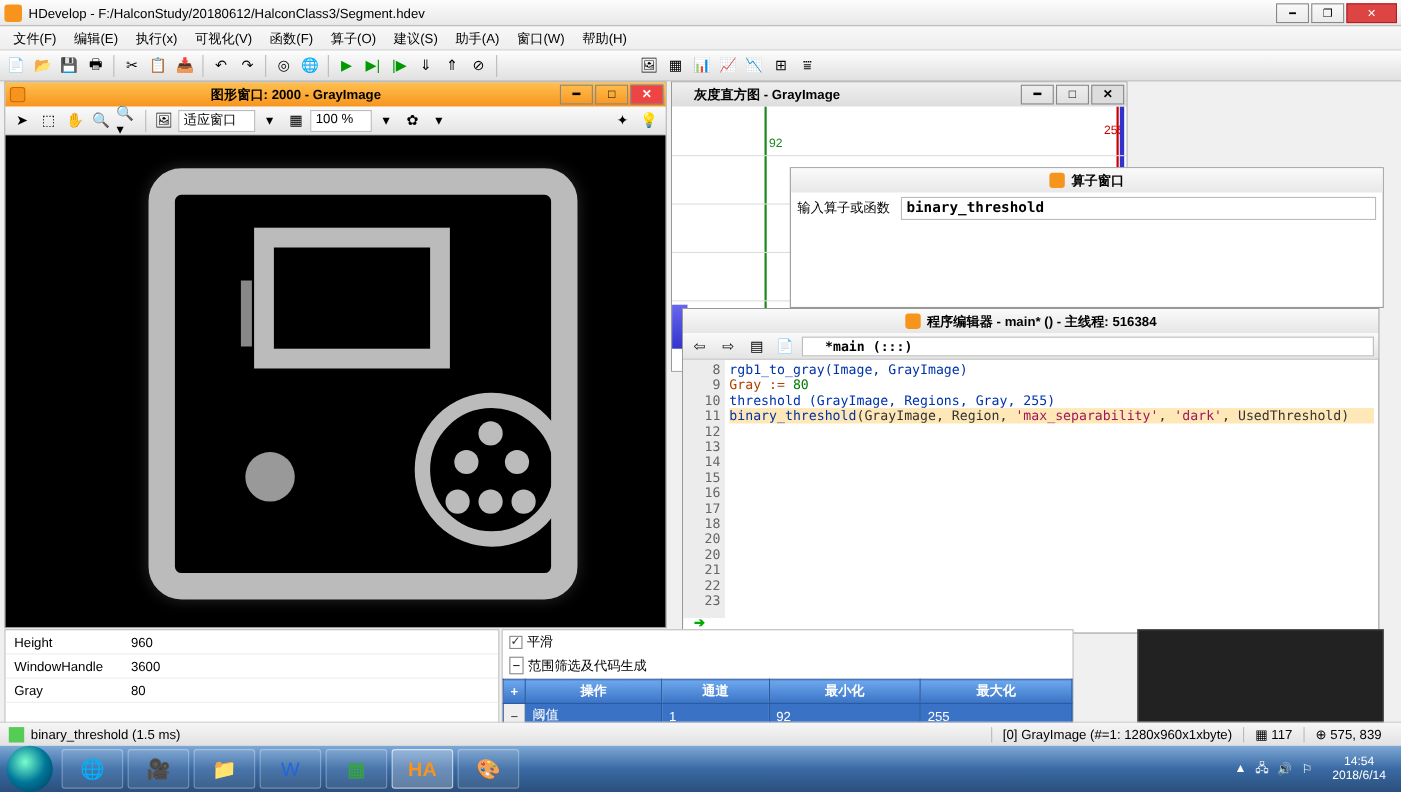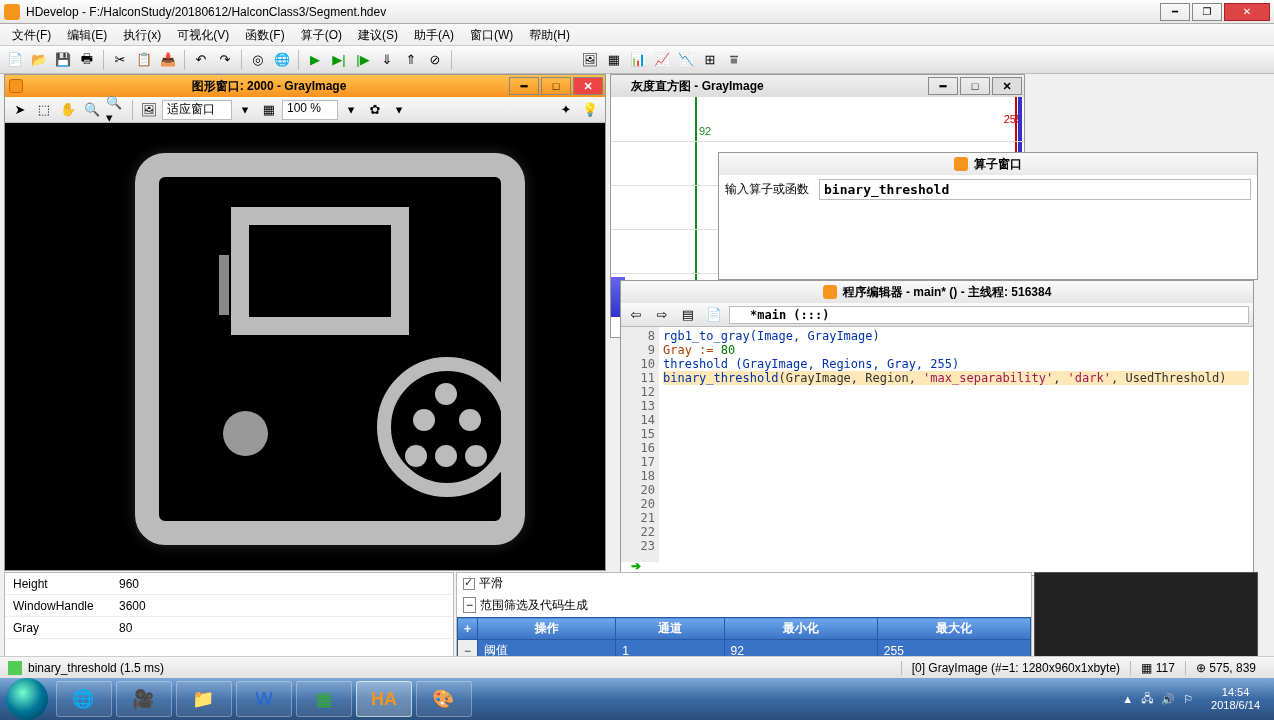--- a/index.html
+++ b/index.html
@@ -53,21 +53,21 @@
 .code { flex: 1; font-family: Consolas, monospace; font-size: 12px; line-height: 14px; padding: 2px 4px; white-space: pre; color: #333; }
 .code .kw { color: #b04000; }
 .code .fn { color: #0033aa; }
 .code .str { color: #a0185a; }
 .code .lit { color: #007a00; }
 .code .hl { background: #ffe8b8; }
 .vars-pane { position: absolute; left: 4px; top: 498px; width: 450px; height: 94px; background: #fff; border: 1px solid #bbb; }
 .var-row { display: flex; height: 22px; align-items: center; border-bottom: 1px solid #eee; }
 .var-row .k { width: 108px; padding-left: 8px; }
 .var-row .v { flex: 1; padding-left: 6px; }
-.range-pane { position: absolute; left: 456px; top: 498px; width: 576px; height: 94px; background: #fff; border: 1px solid #bbb; }
+.range-pane { position: absolute; left: 456px; top: 498px; width: 520px; height: 94px; background: #fff; border: 1px solid #bbb; }
 .range-title { padding: 3px 6px; }
 .range-table { width: 100%; border-collapse: collapse; }
 .range-table th { background: linear-gradient(#6da8ee, #3a73c5); color: #fff; font-size: 12px; padding: 2px; border: 1px solid #2a5aa0; }
 .range-table td { background: #3a73c5; color: #fff; padding: 2px 6px; border: 1px solid #2a5aa0; font-size: 12px; }
 .plus-col{width:20px;background:#eee;text-align:center}
 .preview-pane { position: absolute; left: 1034px; top: 498px; width: 224px; height: 94px; background: #222; border: 1px solid #555; }
 .statusbar { position: absolute; left: 0; bottom: 42px; width: 100%; height: 22px; background: linear-gradient(#f6f6f6,#e2e2e2); display: flex; align-items: center; border-top: 1px solid #ccc; padding: 0 8px; font-size: 12px; }
 .statusbar .cell { border-left: 1px solid #bbb; padding: 0 10px; }
 .taskbar { position: absolute; left: 0; bottom: 0; width: 100%; height: 42px; background: linear-gradient(#7ea9d6,#3a6aa4,#2a4f7c); display: flex; align-items: center; }
 .start-orb { width: 42px; height: 42px; background: radial-gradient(circle at 40% 35%, #7fc, #079, #035); border-radius: 50%; margin: 0 6px; }

